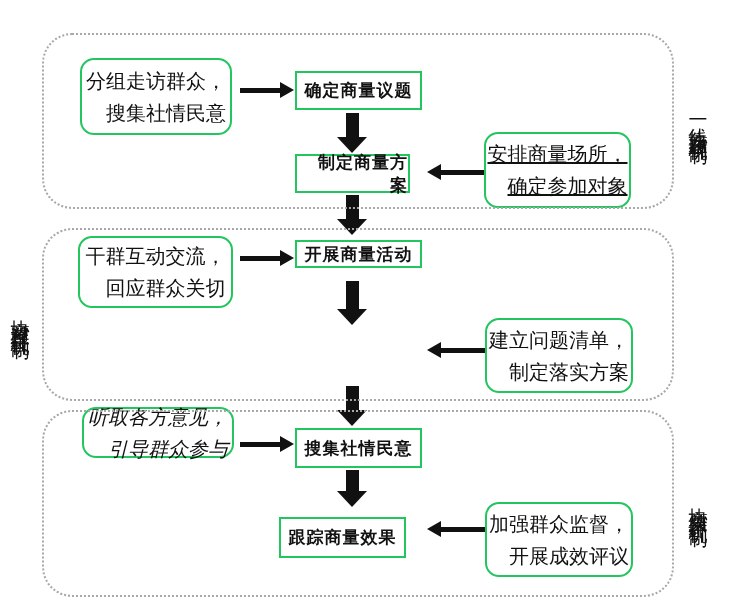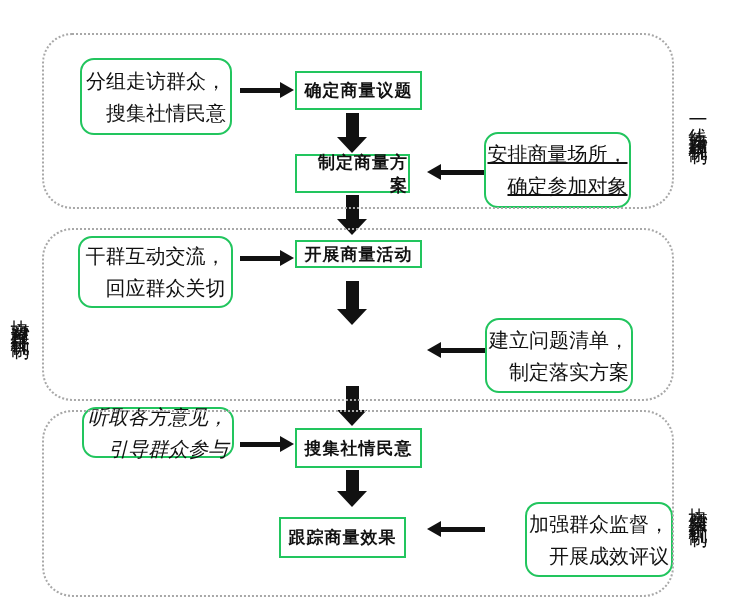--- a/index.html
+++ b/index.html
@@ -33,21 +33,21 @@
   .a1{left:295px;top:71px;width:127px;height:39px;}
   .b1{left:295px;top:154px;width:115px;height:39px;padding-left:12px;}
   .rb1{left:484px;top:132px;width:147px;height:76px;text-decoration:underline;}
   .lb2{left:78px;top:236px;width:155px;height:72px;}
   .a2{left:295px;top:240px;width:127px;height:28px;}
   .b2{left:295px;top:328px;width:127px;height:39px;}
   .rb2{left:485px;top:318px;width:148px;height:75px;}
   .lb3{left:82px;top:407px;width:152px;height:51px;font-style:italic;}
   .a3{left:295px;top:428px;width:127px;height:40px;}
   .b3{left:279px;top:509px;width:127px;height:41px;margin-top:8px;}
-  .rb3{left:485px;top:502px;width:148px;height:75px;margin-left:40px;}
+  .rb3{left:485px;top:502px;width:148px;height:75px;}
   
   .vlabel{
     position:absolute;writing-mode:vertical-rl;text-orientation:upright;
     font-size:19px;letter-spacing:3px;color:#111;z-index:1;
     display:flex;align-items:center;justify-content:center;
   }
   .vl1{left:685px;top:36px;height:170px;}
   .vl2{left:7px;top:230px;height:172px;}
   .vl3{left:685px;top:410px;height:188px;}
   

